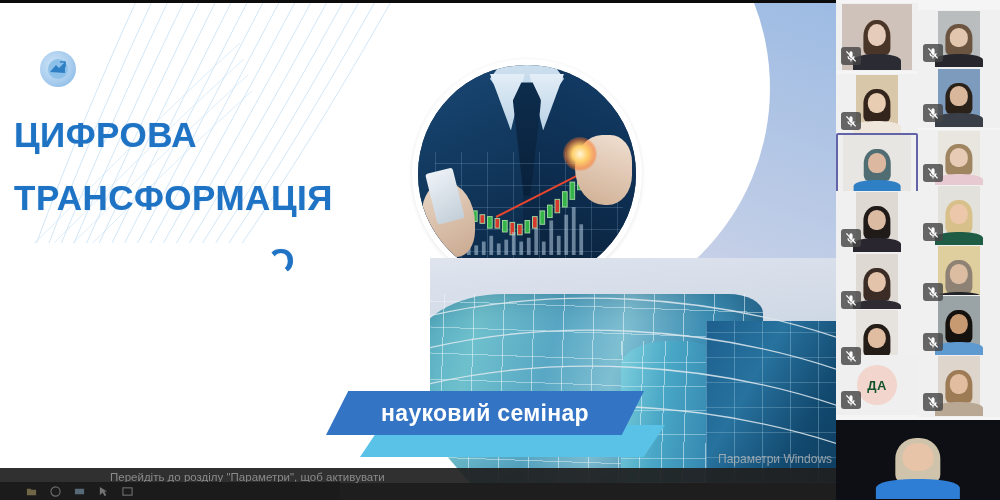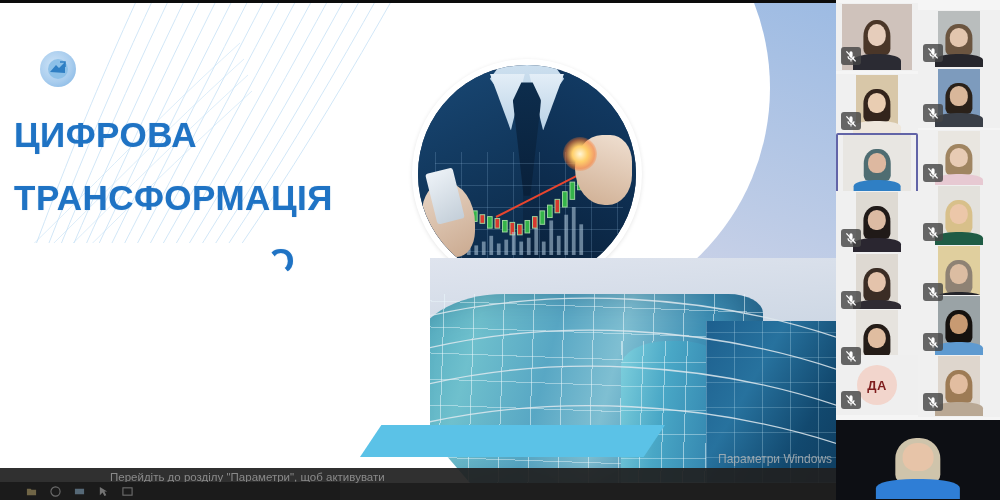--- a/index.html
+++ b/index.html
@@ -385,20 +385,23 @@
             <path d="M-10,92 C120,60 280,66 420,116"></path>
             <path d="M-10,128 C120,96 280,102 420,152"></path>
             <path d="M-10,166 C120,136 280,142 420,190"></path>
           </g>
         </svg>
       </div>
 
       <div class="wedge"></div>
 
       <div class="ribbon-light"></div>
+      <div class="ribbon-main">
+        <span>науковий семінар</span>
+      </div>
     </div>
 
     <div id="act-top">Параметри Windows</div>
     <div id="activation">
       <span class="ln">Перейдіть до розділу "Параметри", щоб активувати</span>
       <span class="ln">Windows.</span>
     </div>
 
     <div id="taskbar">
       <svg class="tbi" viewBox="0 0 12 12">
@@ -503,21 +506,21 @@
           <div class="mic">
             <svg width="12" height="13" viewBox="0 0 12 13">
   <path d="M6,1.3 a1.6,1.6 0 0 1 1.6,1.6 v3.2 a1.6,1.6 0 0 1 -3.2,0 v-3.2 a1.6,1.6 0 0 1 1.6,-1.6 z" fill="#fff"></path>
   <path d="M3,6.2 a3,3 0 0 0 6,0" fill="none" stroke="#fff" stroke-width="1.1"></path>
   <path d="M6,9.2 v2.2" stroke="#fff" stroke-width="1.1"></path>
   <path d="M1.4,1.4 L10.6,11.4" stroke="#fff" stroke-width="1.3"></path>
 </svg>
           </div>
         </div>
         <div class="tile" style="position: absolute; top: 355px; height: 60px; width: 100%; background: rgb(239, 239, 239);">
-          <div class="av" style="background: rgb(242, 213, 204); color: #7f1d1d;">ДА</div>
+          <div class="av" style="background: rgb(242, 213, 204); color: #14532d;">ДА</div>
           <div class="mic">
             <svg width="12" height="13" viewBox="0 0 12 13">
   <path d="M6,1.3 a1.6,1.6 0 0 1 1.6,1.6 v3.2 a1.6,1.6 0 0 1 -3.2,0 v-3.2 a1.6,1.6 0 0 1 1.6,-1.6 z" fill="#fff"></path>
   <path d="M3,6.2 a3,3 0 0 0 6,0" fill="none" stroke="#fff" stroke-width="1.1"></path>
   <path d="M6,9.2 v2.2" stroke="#fff" stroke-width="1.1"></path>
   <path d="M1.4,1.4 L10.6,11.4" stroke="#fff" stroke-width="1.3"></path>
 </svg>
           </div>
         </div>
       </div>

